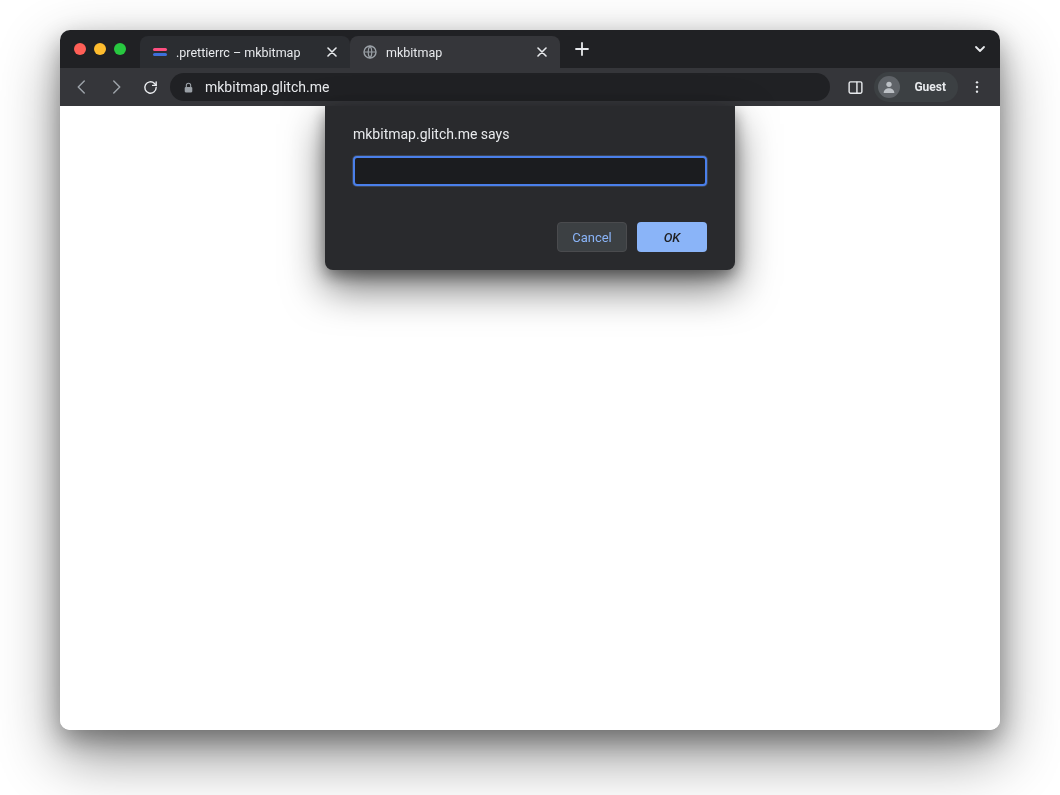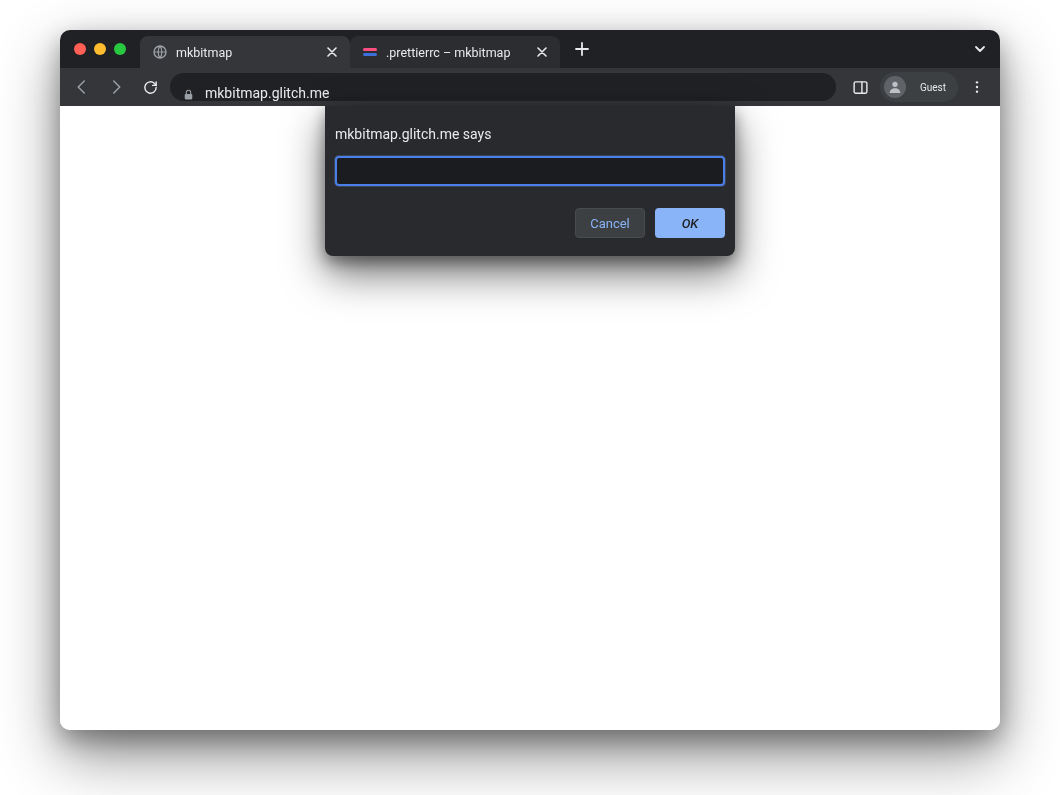--- a/index.html
+++ b/index.html
@@ -46,48 +46,48 @@
   .tab .close svg{width:10px;height:10px;}
   .newtab{width:28px;display:flex;align-items:center;justify-content:center;color:var(--txt);margin-left:8px;align-self:center;}
   .newtab svg{width:14px;height:14px;}
   .window-caret{width:40px;display:flex;align-items:center;justify-content:center;color:var(--txt);}
 
   
   .toolbar{height:var(--toolbar-h);background:var(--dk-toolbar);display:flex;align-items:center;padding:0 8px;gap:6px;color:var(--txt);}
   .nav-btn{width:28px;height:28px;display:flex;align-items:center;justify-content:center;color:var(--txt-dim);border-radius:50%;}
   .nav-btn.en{color:var(--txt);}
   .urlbar{
-    flex:1;height:28px;background:var(--dk-url);border-radius:14px;display:flex;align-items:flex-end;
+    flex:1;height:28px;background:var(--dk-url);border-radius:14px;display:flex;align-items:center;
     padding:0 12px;gap:10px;color:var(--txt);font-size:14px;
   }
   .urlbar .lock{color:var(--txt-dim);display:flex;}
   .url-text{flex:1;white-space:nowrap;overflow:hidden;}
   .right-tools{display:flex;align-items:center;gap:4px;padding-left:4px;}
   .tool{width:30px;height:30px;display:flex;align-items:center;justify-content:center;color:var(--txt);border-radius:50%;}
-  .guest-chip{display:flex;align-items:center;gap:14px;background:#3c4043;border-radius:16px;height:30px;padding:0 12px 0 4px;color:var(--txt);font-size:10px;}
+  .guest-chip{display:flex;align-items:center;gap:14px;background:#3c4043;border-radius:16px;height:30px;padding:0 12px 0 4px;color:var(--txt);font-size:12px;font-weight:bold;}
   .guest-chip .avatar{width:22px;height:22px;border-radius:50%;background:#5f6368;display:flex;align-items:center;justify-content:center;}
 
   
   .content{flex:1;background:#fff;position:relative;}
 
   
   .dialog{
     position:absolute;top:0;left:50%;transform:translateX(-50%);
     width:410px;background:var(--dialog-bg);color:var(--txt);
-    border-radius:0 0 8px 8px;padding:20px 10px 18px;
+    border-radius:0 0 8px 8px;padding:20px 28px 18px;
     box-shadow:0 18px 40px rgba(0,0,0,.55),0 6px 15px rgba(0,0,0,.4);
   }
   .dialog .origin{font-size:14px;margin-bottom:14px;}
   .dialog .label{font-size:12.5px;margin-bottom:8px;color:#d0d3d7;}
   .dialog input[type=text]{
     width:100%;height:30px;background:#1b1c1f;border:2px solid var(--blue-border);
     border-radius:4px;outline:none;color:var(--txt);padding:0 8px;font-size:13px;
     box-shadow:0 0 0 1px rgba(138,180,248,.2);
   }
-  .dialog .btn-row{display:flex;justify-content:flex-end;gap:10px;margin-top:22px;}
+  .dialog .btn-row{display:flex;justify-content:flex-end;gap:10px;margin-top:36px;}
   .dlg-btn{
     min-width:70px;height:30px;border-radius:4px;font-size:13px;display:flex;align-items:center;justify-content:center;
     cursor:pointer;border:1px solid transparent;
   }
   .dlg-btn.cancel{background:#3c4043;color:var(--blue);border-color:#4a4b4e;}
   .dlg-btn.ok{background:var(--blue);color:#202124;font-weight:500;font-style:italic;}
 
   svg{display:block;}
 </style>
 </head>
@@ -95,42 +95,42 @@
 
 <div class="window">
 
   <div class="tabbar">
     <div class="traffic">
       <div class="dot red"></div>
       <div class="dot yellow"></div>
       <div class="dot green"></div>
     </div>
     <div class="tabs">
+      <div class="tab inactive">
+        <span class="fav">
+          <svg viewBox="0 0 16 16">
+              <rect x="1" y="4" width="14" height="3" rx="1.5" fill="#ff4f81"></rect>
+              <rect x="1" y="9" width="14" height="3" rx="1.5" fill="#3d6fdb"></rect>
+            </svg>
+        </span>
+        <span class="title">.prettierrc – mkbitmap</span>
+        <span class="close">
+          <svg viewBox="0 0 10 10">
+              <path d="M1 1 L9 9 M9 1 L1 9" stroke="currentColor" stroke-width="1.6" stroke-linecap="round"></path>
+            </svg>
+        </span>
+      </div>
       <div class="tab active">
         <span class="fav">
           <svg viewBox="0 0 16 16">
               <circle cx="8" cy="8" r="6" fill="none" stroke="#9aa0a6" stroke-width="1.4"></circle>
               <path d="M2 8h12M8 2c2.5 3 2.5 9 0 12M8 2c-2.5 3-2.5 9 0 12" stroke="#9aa0a6" stroke-width="1.2" fill="none"></path>
             </svg>
         </span>
         <span class="title">mkbitmap</span>
-        <span class="close">
-          <svg viewBox="0 0 10 10">
-              <path d="M1 1 L9 9 M9 1 L1 9" stroke="currentColor" stroke-width="1.6" stroke-linecap="round"></path>
-            </svg>
-        </span>
-      </div>
-      <div class="tab inactive">
-        <span class="fav">
-          <svg viewBox="0 0 16 16">
-              <rect x="1" y="4" width="14" height="3" rx="1.5" fill="#ff4f81"></rect>
-              <rect x="1" y="9" width="14" height="3" rx="1.5" fill="#3d6fdb"></rect>
-            </svg>
-        </span>
-        <span class="title">.prettierrc – mkbitmap</span>
         <span class="close">
           <svg viewBox="0 0 10 10">
               <path d="M1 1 L9 9 M9 1 L1 9" stroke="currentColor" stroke-width="1.6" stroke-linecap="round"></path>
             </svg>
         </span>
       </div>
       <div class="newtab">
         <svg viewBox="0 0 14 14">
             <path d="M7 1v12M1 7h12" stroke="currentColor" stroke-width="1.8" stroke-linecap="round"></path>
           </svg>

